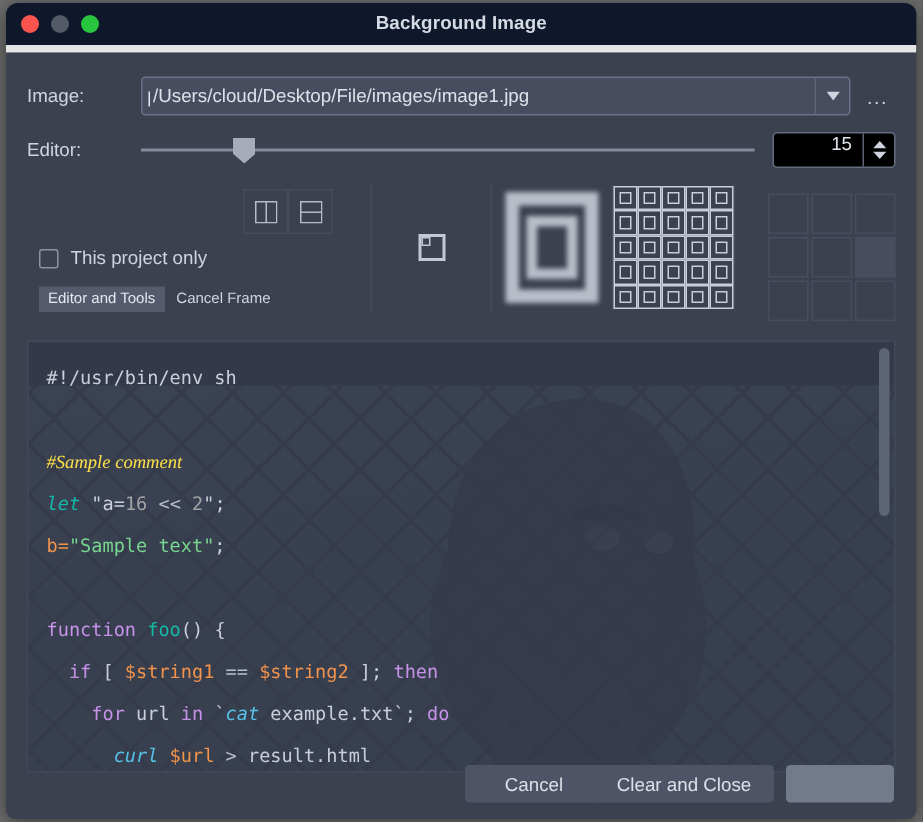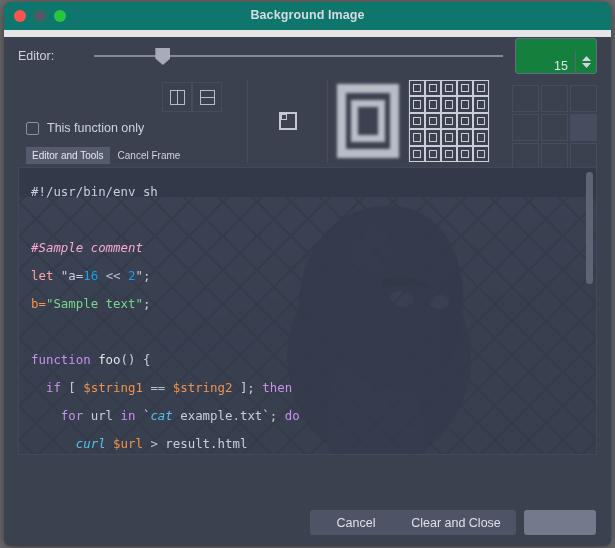--- a/index.html
+++ b/index.html
@@ -21,22 +21,22 @@
     background: #3c4150;
     border-radius: 8px 8px 6px 6px;
     box-shadow: 0 2px 14px rgba(0,0,0,.5);
     overflow: hidden;
   }
 
   
   #titlebar {
     position: relative;
     height: 28px;
-    background: #0f766e;
-    border-bottom: 7px solid #e5e5e5;
+    background: #0f172a;
+    border-bottom: 5px solid #e5e5e5;
   }
   #traffic {
     position: absolute;
     left: 10px;
     top: 8px;
     display: flex;
     gap: 8px;
   }
   .light { width: 12px; height: 12px; border-radius: 50%; }
   .light.red   { background: #f9554e; }
@@ -133,26 +133,26 @@
     left: 14.5%;
     top: 3px;
     width: 15px;
     height: 17px;
     background: #a7acb8;
     clip-path: polygon(0% 0%, 100% 0%, 100% 62%, 50% 100%, 0% 62%);
   }
   .spin {
     flex: none;
     width: 82px;
-    height: 36px;
-    background: #15803d;
+    height: 24px;
+    background: #000000;
     border: 1px solid #656c7f;
     border-radius: 3px;
     display: flex;
-    align-items: flex-end;
+    align-items: flex-start;
     box-sizing: border-box;
   }
   .spin-val {
     flex: 1;
     text-align: right;
     padding-right: 7px;
     font-size: 12.5px;
     color: #dfe3eb;
   }
   .spin-arrows {
@@ -292,21 +292,21 @@
   }
   .anchor-cell {
     border: 1px solid #474d5d;
     box-sizing: border-box;
   }
   .anchor-cell.hot { background: #474d5e; }
 
   
   #editor {
     position: relative;
-    margin: 0 14px;
+    margin: 16px 14px;
     height: 288px;
     background: #3a4050;
     overflow: hidden;
     border: 1px solid #424859;
     box-sizing: border-box;
   }
   #editor-bg {
     position: absolute;
     inset: 0;
     overflow: hidden;
@@ -315,27 +315,27 @@
   #code {
     position: relative;
     padding: 10px 0 0 12px;
     font-family: "DejaVu Sans Mono", monospace;
     font-size: 12.4px;
     line-height: 28px;
     white-space: pre;
     color: #c7ccd6;
   }
   #code .ln { display: block; height: 28px; }
-  .k-def   { color: #fca5a5; }
+  .k-def   { color: #14b8a6; font-style: italic; }
   .k-kw    { color: #c792ea; }
-  .k-fn    { color: #e5e5e5; }
+  .k-fn    { color: #14b8a6; }
   .k-str   { color: #77d58f; }
-  .k-num   { color: #0ea5e9; text-align: center; }
+  .k-num   { color: #a3a3a3; text-align: center; }
   .k-var   { color: #f1934a; }
-  .k-cmt   { color: #f9a8d4; font-style: italic; }
+  .k-cmt   { color: #fde047; font-style: italic; font-family: Liberation Serif, serif; }
   .k-plain { color: #c9cedb; }
   .k-op    { color: #b9bfcc; }
   .k-cmd   { color: #56c2e8; font-style: italic; }
   #first-line-bg {
     position: absolute;
     left: 0; right: 0; top: 0;
     height: 29px;
     background: #343949;
   }
   #editor-scrollbar {
@@ -395,20 +395,35 @@
 
   <div id="titlebar">
     <div id="traffic">
       <div class="light red"></div>
       <div class="light gray"></div>
       <div class="light green"></div>
     </div>
     <div id="dialog-title">Background Image</div>
   </div>
 
+  <div class="row" id="image-row">
+    <div class="row-label">Image:</div>
+    <div class="path-combo">
+      <div class="path-text">
+        <span class="caret"></span>
+        <span>/Users/cloud/Desktop/File/images/image1.jpg</span>
+      </div>
+      <div class="combo-arrow">
+        <svg width="9" height="6" viewBox="0 0 9 6">
+            <path d="M0 0 L9 0 L4.5 6 Z" fill="#cfd4de"></path>
+          </svg>
+      </div>
+    </div>
+    <div class="browse-btn">...</div>
+  </div>
 
   <div class="row" id="opacity-row">
     <div class="row-label">Editor:</div>
     <div class="slider-wrap">
       <div class="slider-track"></div>
       <div class="slider-handle" style="left: 15%;"></div>
     </div>
     <div class="spin">
       <div class="spin-val">15</div>
       <div class="spin-arrows">
@@ -434,21 +449,21 @@
       <div class="view-btn">
         <svg width="15" height="15" viewBox="0 0 15 15">
           <rect x="0.5" y="0.5" width="14" height="14" fill="none" stroke="#b6bcc8"></rect>
           <line x1="0.5" y1="7.5" x2="14.5" y2="7.5" stroke="#b6bcc8"></line>
         </svg>
       </div>
     </div>
 
     <div class="chk-row">
       <div class="chk-box"></div>
-      <div class="chk-label">This function only</div>
+      <div class="chk-label">This project only</div>
     </div>
 
     <div class="tabs">
       <div class="tab sel">Editor and Tools</div>
       <div class="tab">Cancel Frame</div>
     </div>
 
     <div class="tiles">
       <div class="tile">
         <div class="tile-sm"></div>

